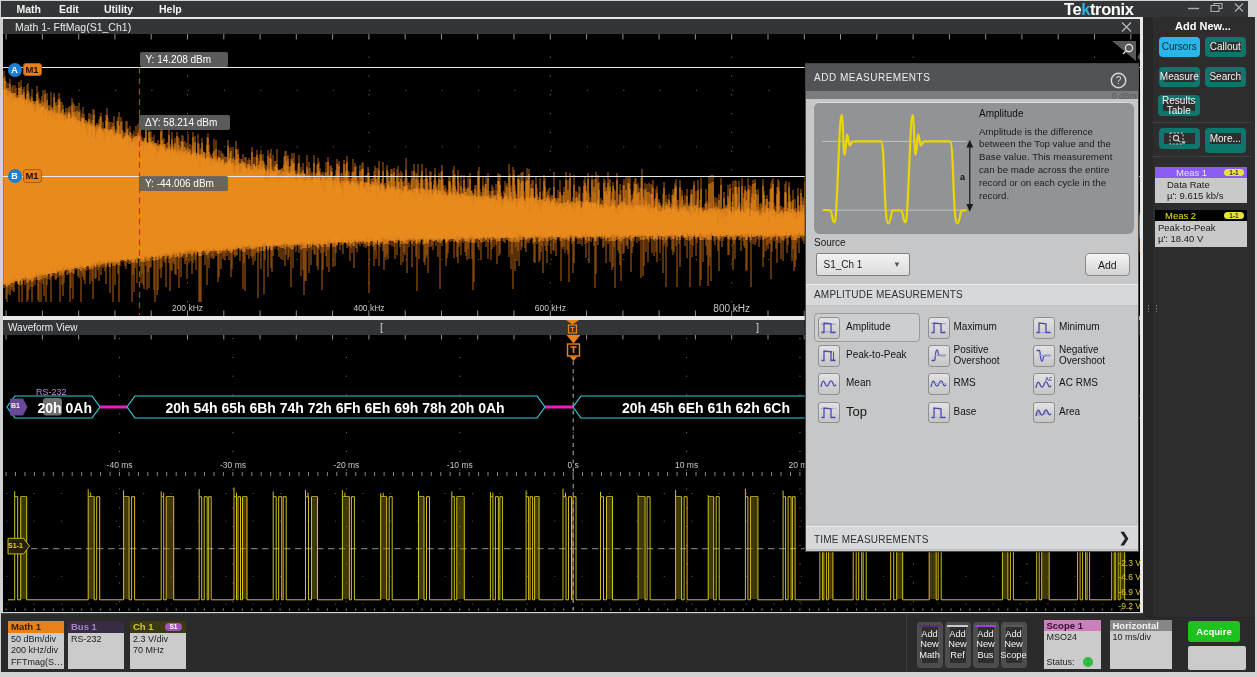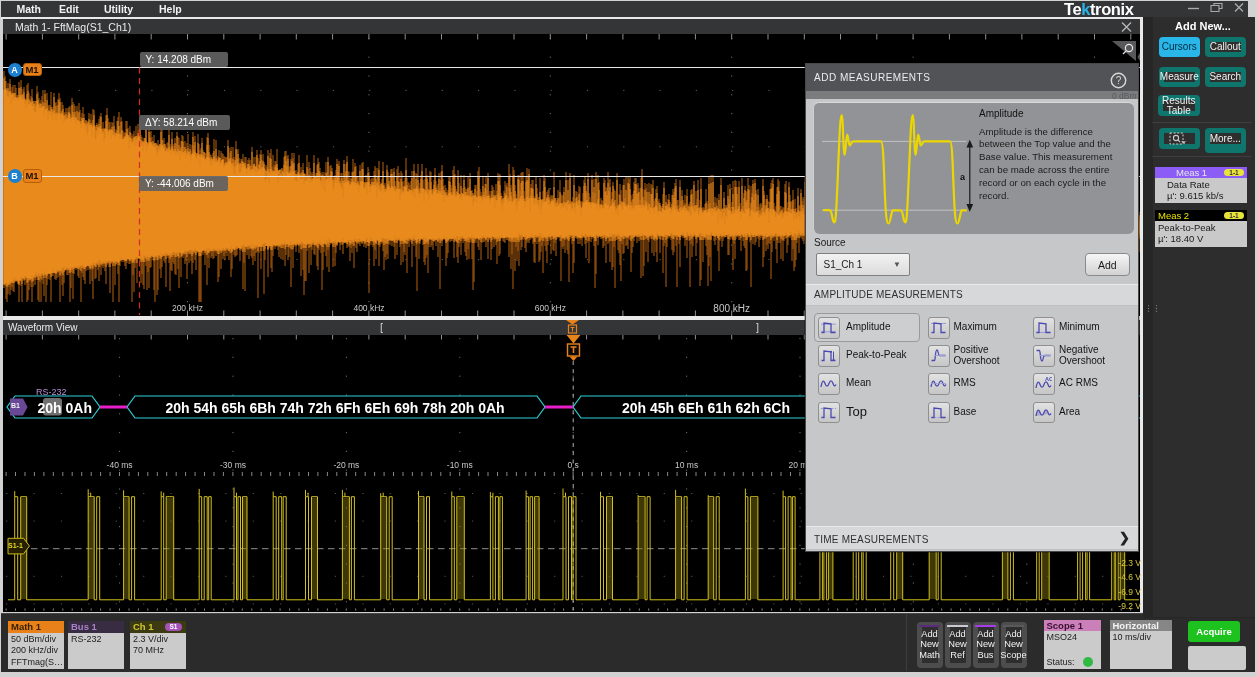--- a/index.html
+++ b/index.html
@@ -196,21 +196,21 @@
 <path d="M8.8 7.8l2.2 2.2" stroke="#ccc" stroke-width="1.1"></path>
 <path d="M12 9l3.5 3.2 0.3-2 2-0.4z" fill="#ccc"></path>
 </svg>
 <div class="btn" style="left:1204.5px;top:128px;width:41.5px;height:21.2px;">More...</div>
 <div class="abs" style="left:1152px;top:155.8px;width:100px;height:1px;background:#3e3e3e"></div>
 <div class="abs" style="left:1155px;top:166.5px;width:92px;height:36.5px;font-size:9.5px">
     <div style="height:11px;background:#8b5cf6;color:#e8e8e8;font-size:9.5px;line-height:11px;padding-left:21px;position:relative">Meas 1<span style="position:absolute;left:69px;top:2px;width:20px;height:7px;background:#e8e33b;border-radius:3.5px;color:#333;font-size:6.5px;line-height:7px;text-align:center;font-weight:bold">1-1</span></div>
     <div style="background:#c9c9c9;color:#1a1a1a;height:25.5px;padding:1px 0 0 12px;line-height:11px">Data Rate<br>µ': 9.615 kb/s</div>
   </div>
 <div class="abs" style="left:1155px;top:210px;width:92px;height:36.5px;font-size:9.5px">
-    <div style="height:11px;background:#000;color:#e8e300;font-size:9.5px;line-height:11px;padding-left:3px;position:relative">Meas 2<span style="position:absolute;left:69px;top:2px;width:20px;height:7px;background:#e8e33b;border-radius:3.5px;color:#333;font-size:6.5px;line-height:7px;text-align:center;font-weight:bold">1-1</span></div>
+    <div style="height:11px;background:#000;color:#e8e300;font-size:9.5px;line-height:11px;padding-left:10px;position:relative">Meas 2<span style="position:absolute;left:69px;top:2px;width:20px;height:7px;background:#e8e33b;border-radius:3.5px;color:#333;font-size:6.5px;line-height:7px;text-align:center;font-weight:bold">1-1</span></div>
     <div style="background:#c9c9c9;color:#1a1a1a;height:25.5px;padding:1px 0 0 3px;line-height:11px">Peak-to-Peak<br>µ': 18.40 V</div>
   </div>
 <div class="lbl" style="left:1144.5px;top:306px;font-size:8px;letter-spacing:0;color:#999;line-height:5px">⋮⋮</div>
 <div class="abs" style="left:805px;top:63px;width:334px;height:488.5px;background:#c6c7c9;border:1px solid #46484a;box-shadow:0 0 0 1px rgba(0,0,0,.25)">
     <div style="position:absolute;left:0;top:0;width:100%;height:27px;background:#515356"></div>
     <div class="lbl" style="left:8px;top:8px;font-size:10px;color:#ececec;letter-spacing:.5px">ADD MEASUREMENTS</div>
     <svg style="position:absolute;left:304px;top:8px" width="17" height="17" viewBox="0 0 17 17">
 <circle cx="8.5" cy="8.5" r="7.2" fill="none" stroke="#d8d8d8" stroke-width="1.4"></circle>
 <text x="8.5" y="12.2" font-size="10" fill="#d8d8d8" text-anchor="middle" font-family="Liberation Sans">?</text>
 </svg>

